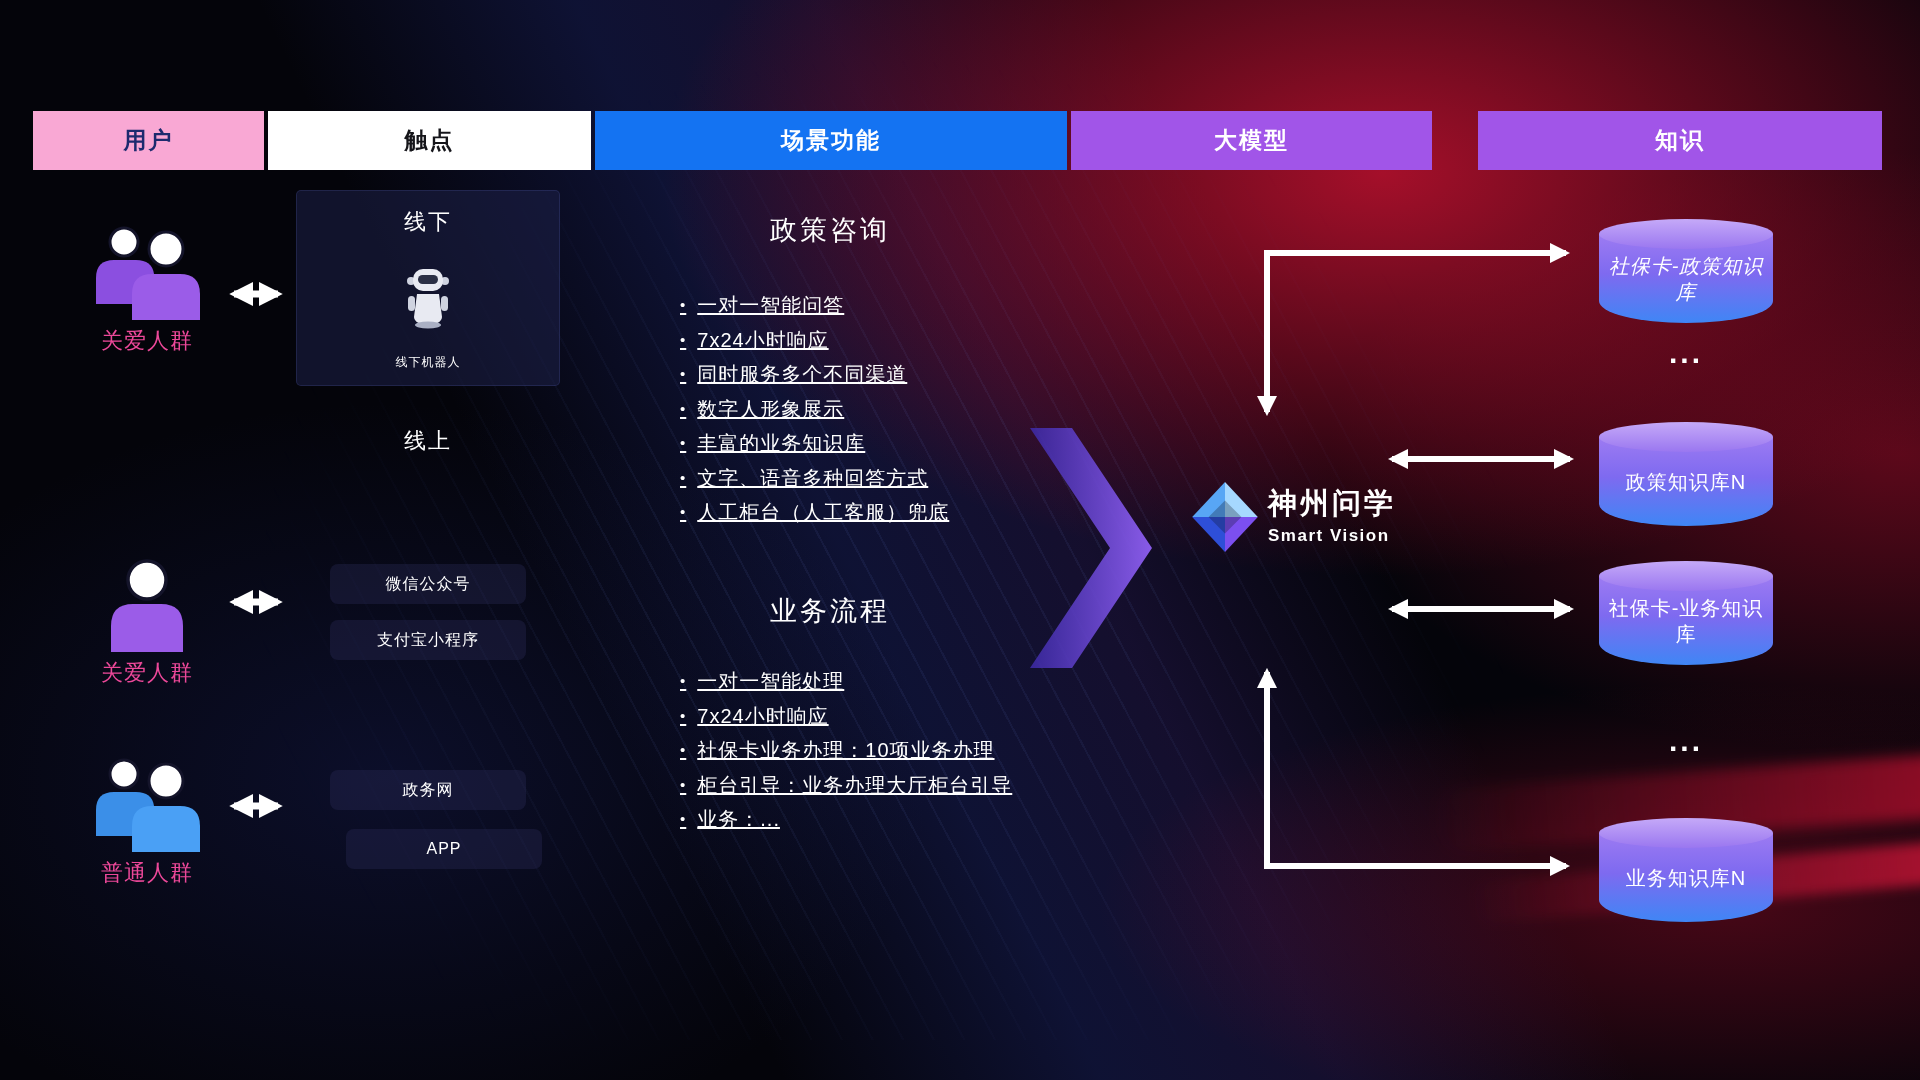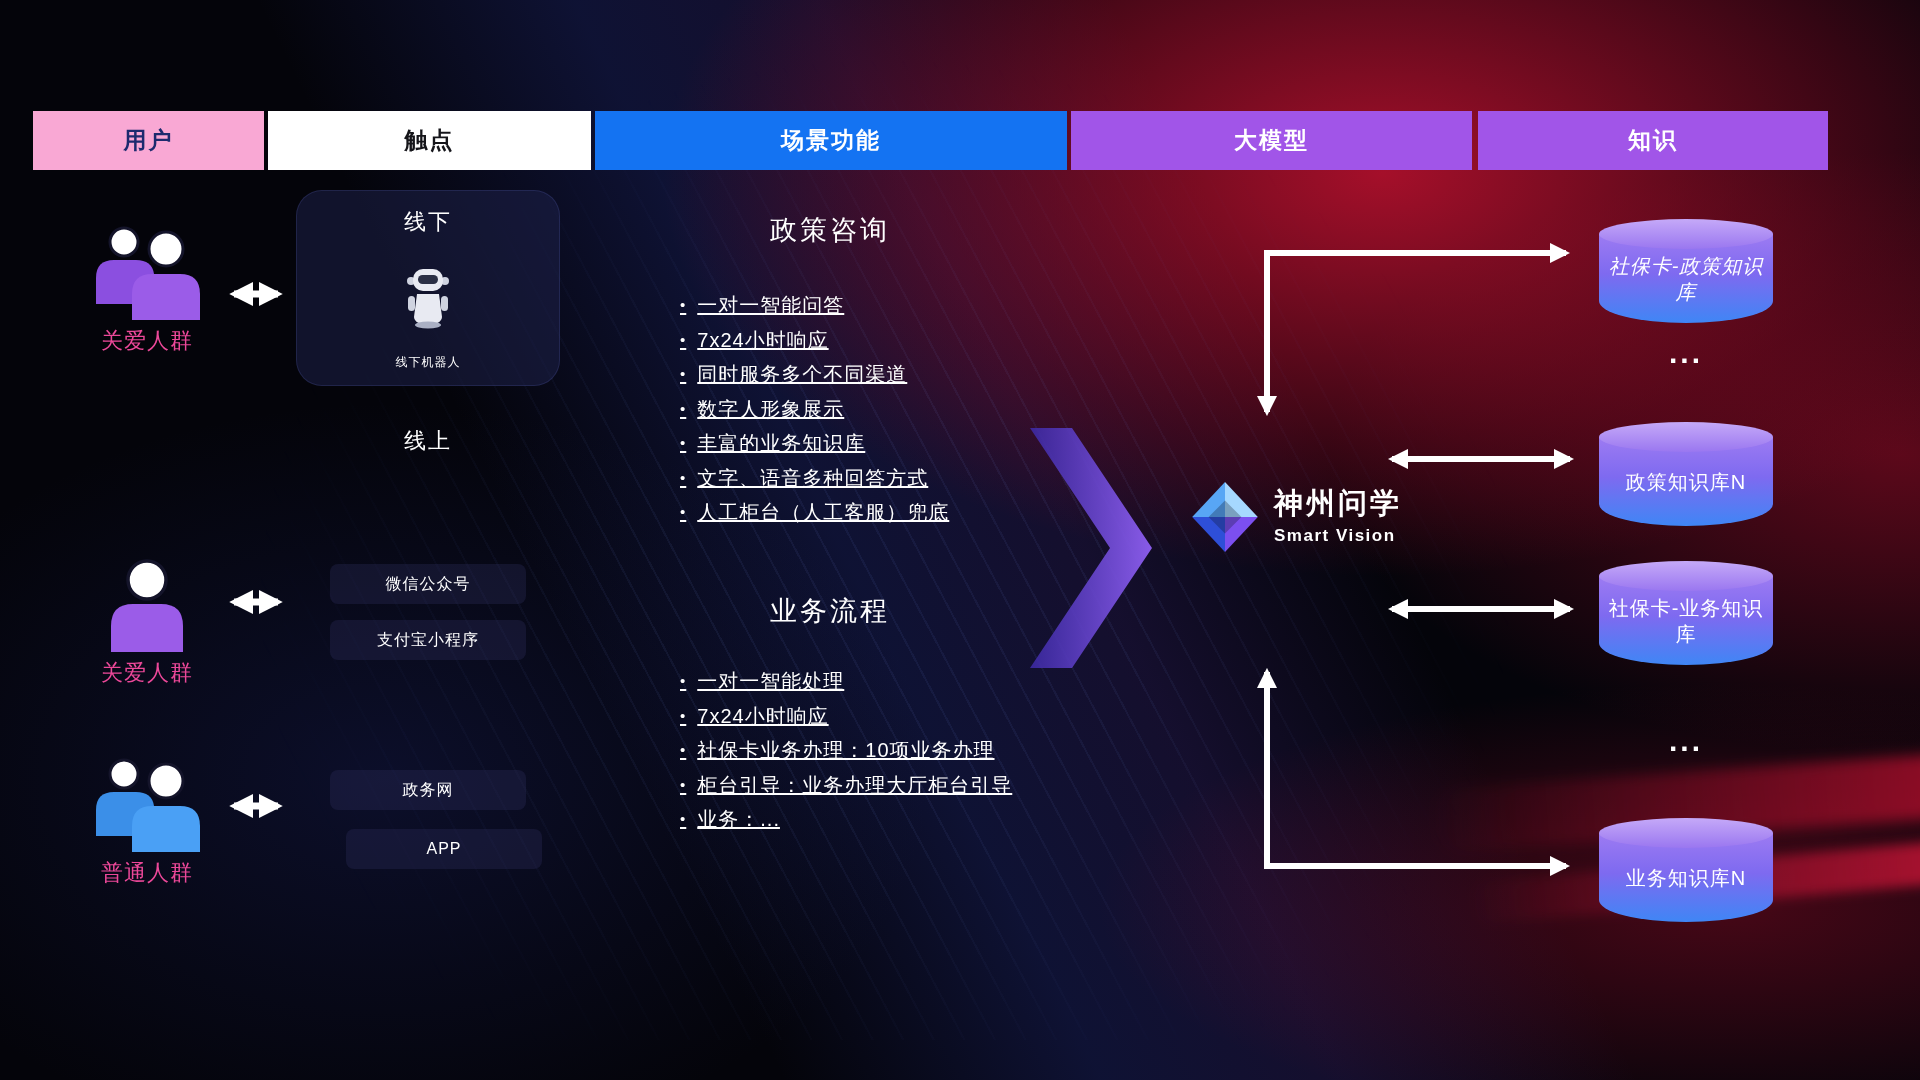--- a/index.html
+++ b/index.html
@@ -27,54 +27,54 @@
   .swoosh2 { position:absolute; left:1470px; top:860px; width:520px; height:42px; z-index:0;
     background:linear-gradient(90deg, rgba(120,8,30,0), rgba(215,22,58,0.8)); border-radius:30px;
     transform:rotate(-5deg); filter:blur(6px); }
 
   
   .hdr { position:absolute; top:111px; height:59px; z-index:3; text-align:center; line-height:59px;
          font-size:23px; font-weight:700; letter-spacing:2px; }
   .hdr-users  { left:33px;   width:231px; background:#f9a8d4; color:#1c2a6e; }
   .hdr-touch  { left:268px;  width:323px; background:#ffffff; color:#15151a; }
   .hdr-scene  { left:595px;  width:472px; background:#1473f2; color:#fff; }
-  .hdr-model  { left:1071px; width:401px; background:#a155e8; color:#fff; }
-  .hdr-know   { left:1478px; width:350px; background:#a155e8; color:#fff; }
+  .hdr-model  { left:1071px; width:361px; background:#a155e8; color:#fff; }
+  .hdr-know   { left:1478px; width:404px; background:#a155e8; color:#fff; }
 
   
   .user { position:absolute; width:150px; z-index:2; display:flex; flex-direction:column; align-items:center; }
   .user .lbl { margin-top:6px; font-size:22px; color:#ec4899; letter-spacing:1px; }
   .u0 { left:72px; top:216px; }
   .u1 { left:72px; top:552px; }
   .u2 { left:72px; top:748px; }
 
   
   .offline-box { position:absolute; left:296px; top:190px; width:264px; height:196px; z-index:2;
-    background:rgba(30,33,72,0.55); border:1px solid rgba(130,140,255,0.14); border-radius:26px;
+    background:rgba(30,33,72,0.55); border:1px solid rgba(130,140,255,0.14); border-radius:5px;
     display:flex; flex-direction:column; align-items:center; justify-content:space-between; padding:16px 10px 14px; }
   .offline-box .t1 { font-size:22px; letter-spacing:2px; }
   .offline-box .t2 { font-size:12px; letter-spacing:1px; }
   .online-lbl { position:absolute; left:296px; top:426px; width:264px; z-index:2; text-align:center; font-size:22px; letter-spacing:2px; }
   .chan { position:absolute; left:330px; width:196px; height:40px; z-index:2; border-radius:8px;
     background:rgba(46,48,92,0.32); display:flex; align-items:center; justify-content:center; font-size:16px; letter-spacing:1px; }
   .c0 { top:564px; } .c1 { top:620px; } .c2 { top:770px; } .c3 { top:829px;margin-left:16px; }
 
   
   .scene-title { position:absolute; left:650px; width:360px; z-index:2; text-align:center; font-size:27px; letter-spacing:3px; }
   .st0 { top:212px; } .st1 { top:593px; }
   .scene-list { position:absolute; left:680px; z-index:2; list-style:none;text-decoration:underline; }
   .sl0 { top:289px; } .sl1 { top:665px; }
   .scene-list li { font-size:20px; line-height:32.5px; color:#fff; letter-spacing:1px; white-space:nowrap; }
   .scene-list li::before { content:"•"; margin-right:11px; font-size:15px; position:relative; top:-2px; }
 
   
   .big-arrow { position:absolute; left:1030px; top:428px; z-index:1; }
 
   
-  .model { position:absolute; left:1186px; top:478px; z-index:3; display:flex; align-items:center; gap:10px; }
+  .model { position:absolute; left:1186px; top:478px; z-index:3; display:flex; align-items:center; gap:4px; }
   .model-name { font-size:29px; font-weight:700; letter-spacing:3px; line-height:1.1; }
   .model-sub  { font-size:17px; font-weight:700; letter-spacing:1.5px; margin-top:7px; }
 
   
   .cyl { position:absolute; left:1599px; width:174px; height:104px; z-index:2; }
   .cyl .body { position:absolute; left:0; right:0; top:15px; bottom:0;
     background:linear-gradient(180deg,#9d7bf2 0%, #7e6af0 45%, #3f86f5 100%);
     border-radius:0 0 87px 87px / 0 0 22px 22px; }
   .cyl .cap { position:absolute; left:0; right:0; top:0; height:30px; border-radius:50%;
     background:linear-gradient(180deg,#c5a9f8,#9a77f0); }

